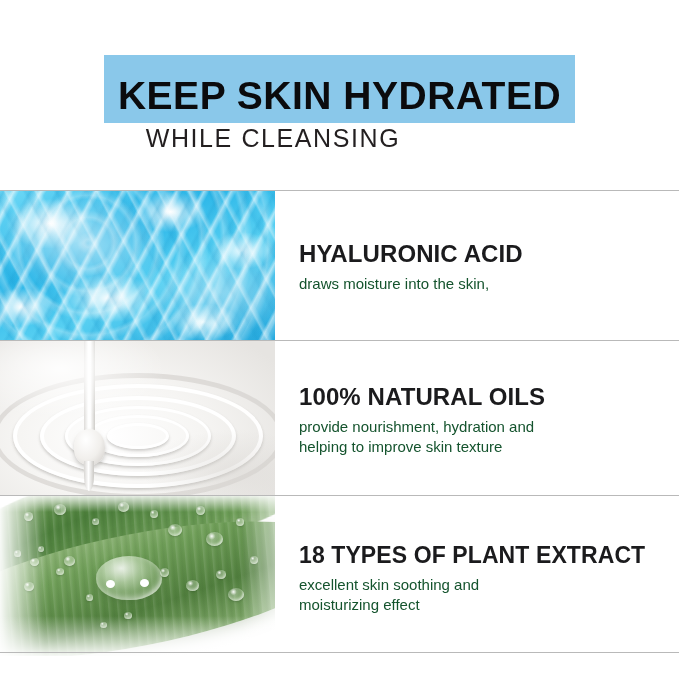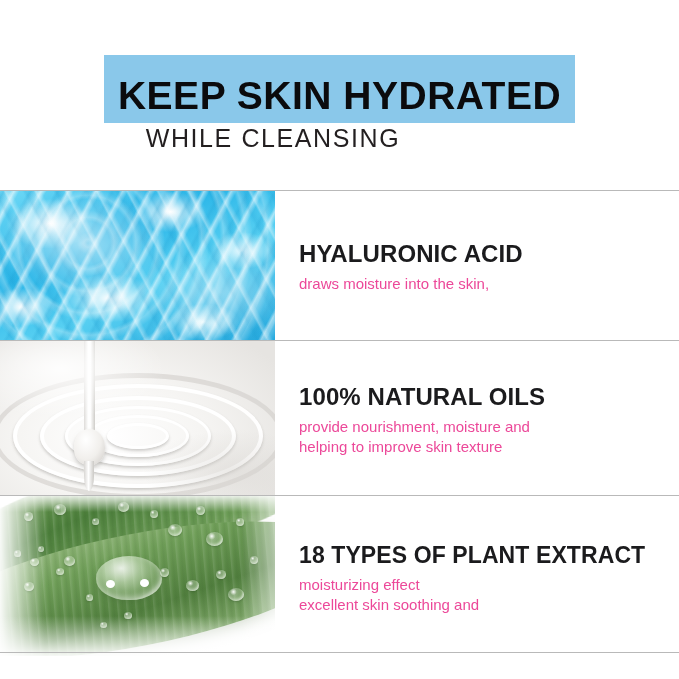--- a/index.html
+++ b/index.html
@@ -101,21 +101,21 @@
     color:#3c3c3c;
     line-height:18px;
     margin-top:-3px;
     margin-bottom:10px;
     white-space:nowrap;
   }
 
   .body-text {
     font-size:15px;
     font-weight:400;
-    color:#ec4899;
+    color:#14532d;
     line-height:20px;
   }
   .body-text span { display:block; white-space:nowrap; }
 
   
   .art-water { position:absolute; inset:0; background:#43c3ef; overflow:hidden; }
   .art-water .base {
     position:absolute; inset:0;
     background:
       radial-gradient(ellipse 70px 40px at 18% 22%, #ffffff 0%, rgba(255,255,255,0) 62%),
@@ -360,21 +360,21 @@
         <div class="ring r-e"></div>
         <div class="pour"></div>
         <div class="pour-head"></div>
         <div class="pour-drip"></div>
         <div class="mhighlight"></div>
       </div>
     </div>
     <div class="copy">
       <div class="heading">100% NATURAL OILS</div>
       <div class="body-text">
-        <span>provide nourishment, moisture and</span>
+        <span>provide nourishment, hydration and</span>
         <span>helping to improve skin texture</span>
       </div>
     </div>
   </div>
 
   <div class="row r3">
     <div class="thumb">
       <div class="art-leaf">
         <div class="lblade blade-back"></div>
         <div class="veins-back"></div>
@@ -409,19 +409,19 @@
 
         <div class="fade-t"></div>
         <div class="fade-l"></div>
         <div class="fade-b"></div>
         <div class="fade-r"></div>
       </div>
     </div>
     <div class="copy">
       <div class="heading">18 TYPES OF PLANT EXTRACT</div>
       <div class="body-text">
+        <span>excellent skin soothing and</span>
         <span>moisturizing effect</span>
-        <span>excellent skin soothing and</span>
       </div>
     </div>
   </div>
 
 </div>
 
 </body></html>

